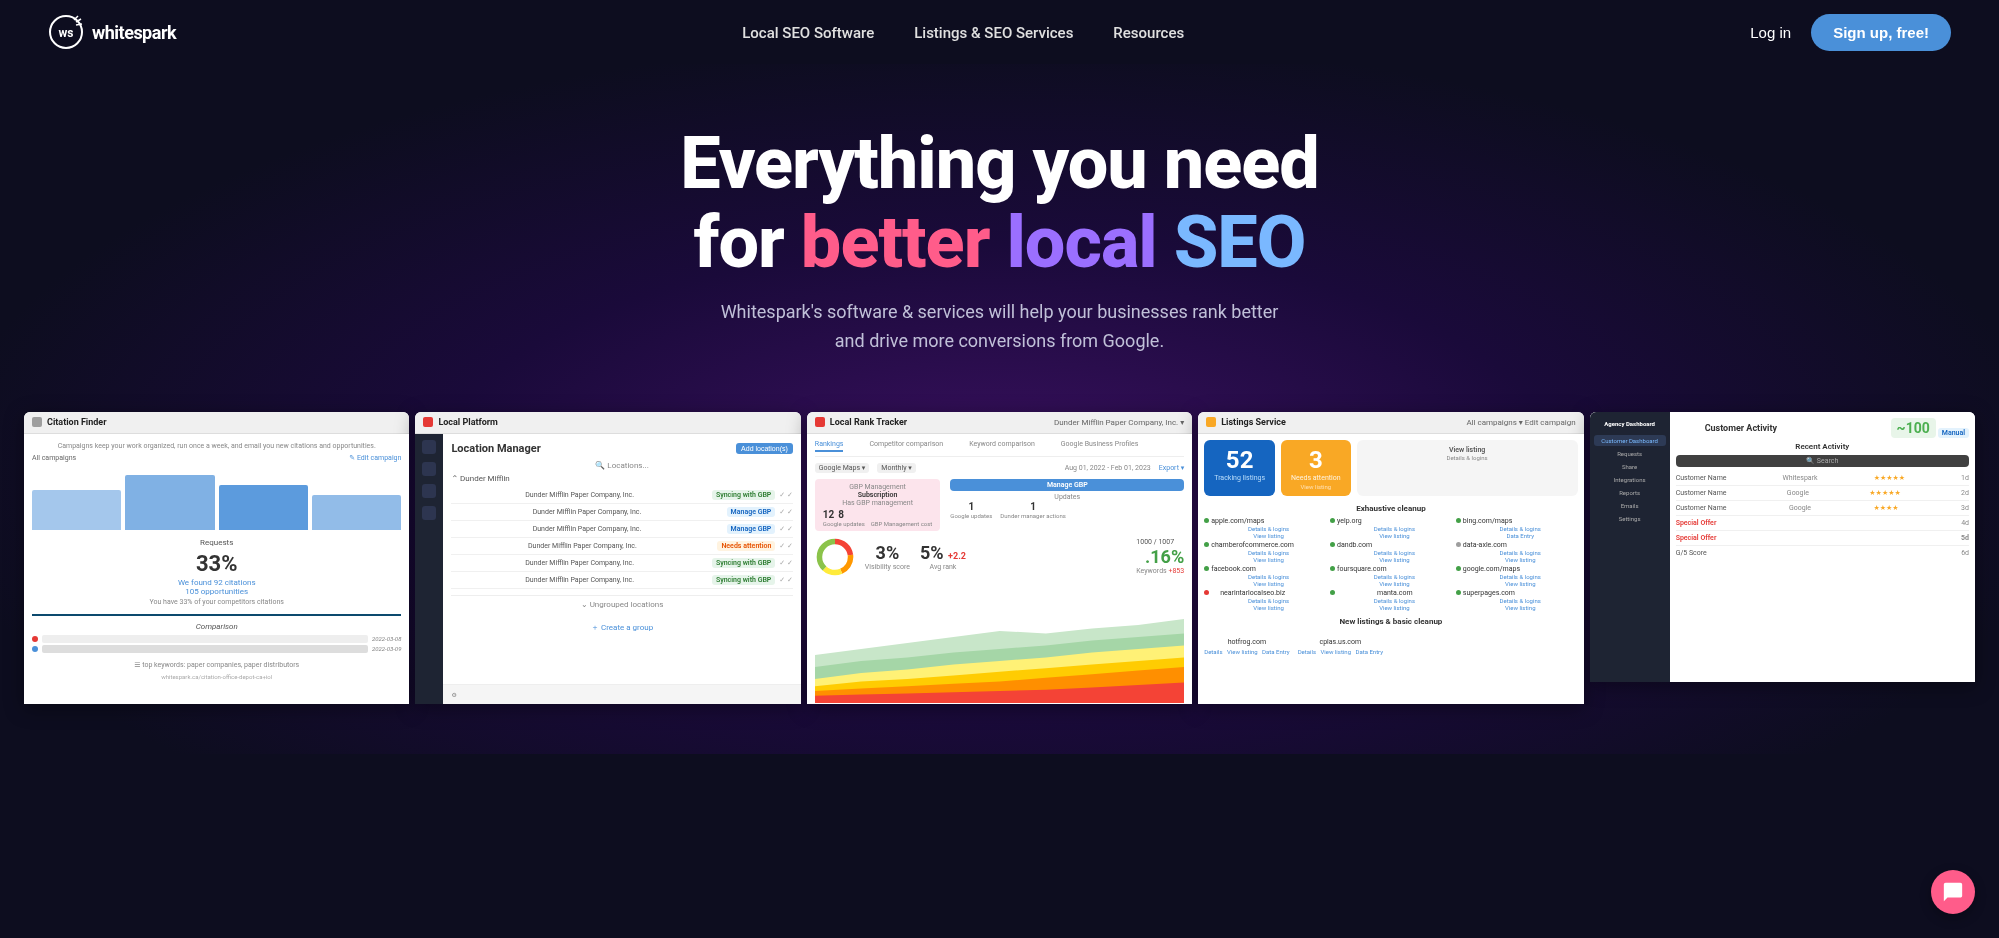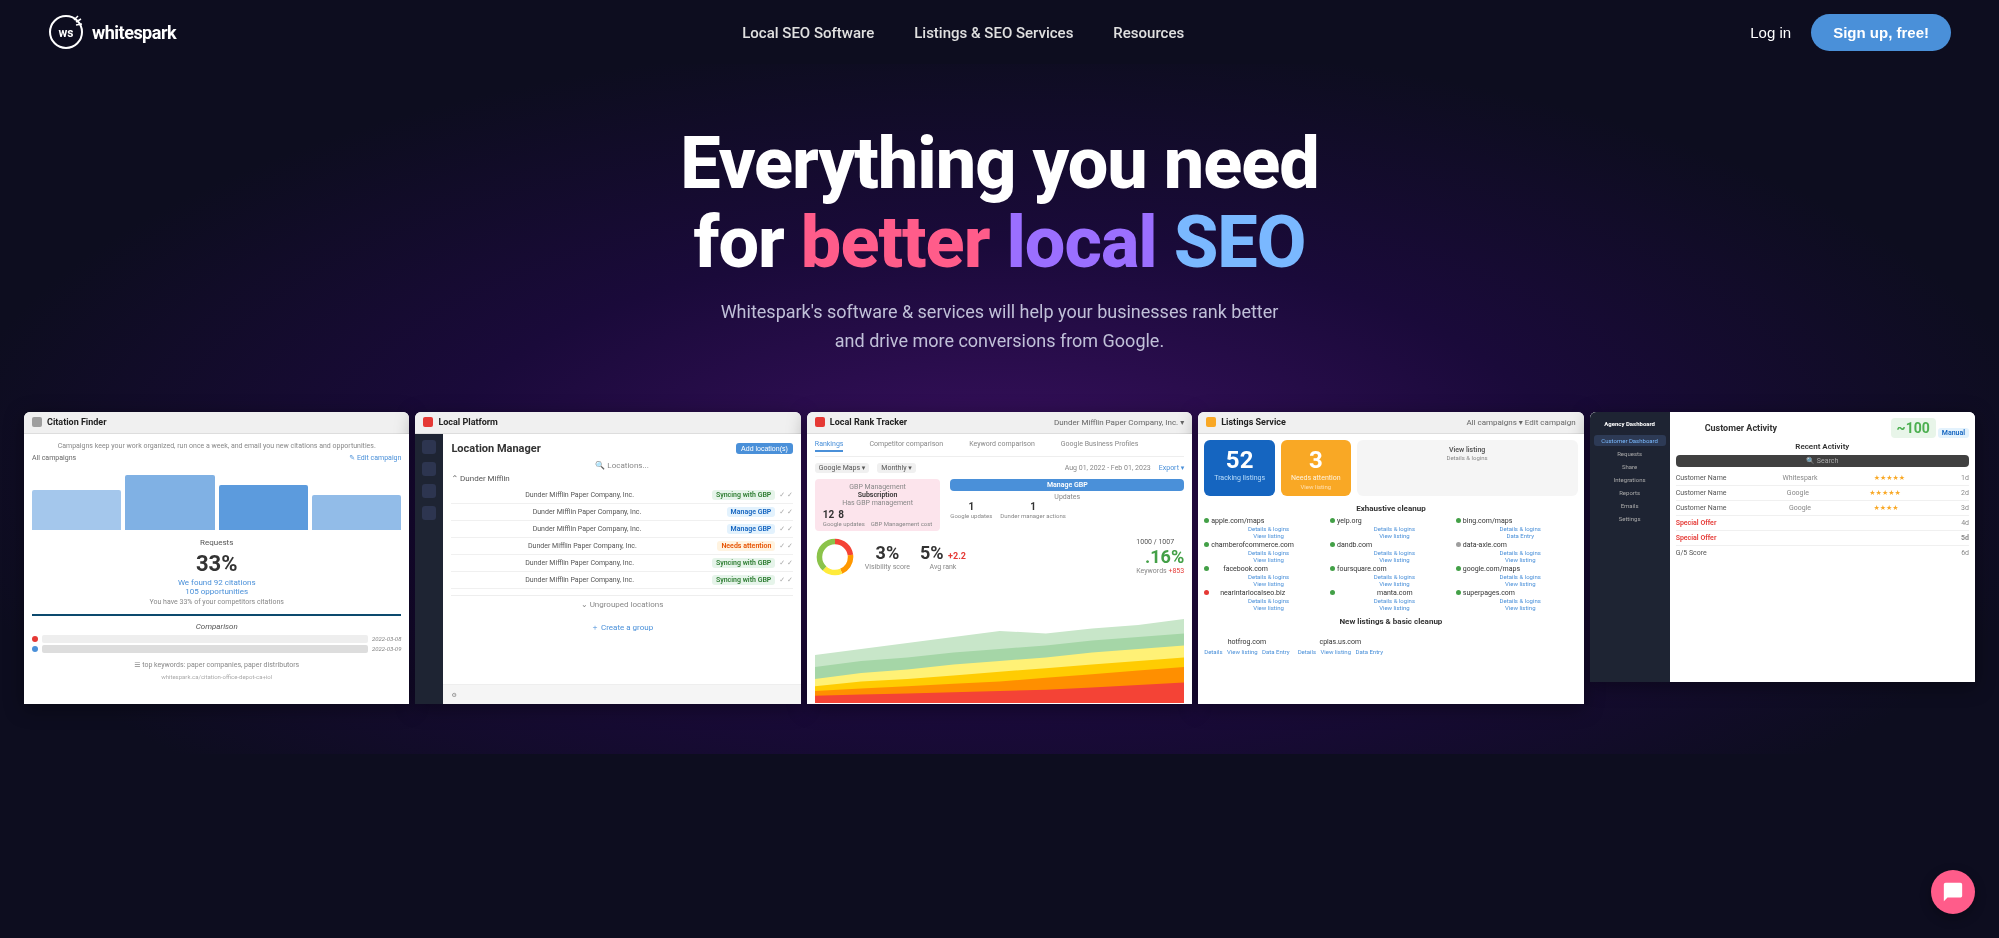--- a/index.html
+++ b/index.html
@@ -543,21 +543,21 @@
             <div>
               <div style="display:flex;align-items:center;gap:2px;">
                 <div style="width:5px;height:5px;background:#9e9e9e;border-radius:50%;"></div>
                 <span style="font-size:7px;color:#333;">data-axle.com</span>
               </div>
               <div style="font-size:6px;color:#4a90d9;padding-left:7px;">Details &amp; logins</div>
               <div style="font-size:6px;color:#4a90d9;padding-left:7px;">View listing</div>
             </div>
 
             <div>
-              <div style="display:flex;align-items:center;gap:14px;">
+              <div style="display:flex;align-items:center;gap:2px;">
                 <div style="width:5px;height:5px;background:#43a047;border-radius:50%;"></div>
                 <span style="font-size:7px;color:#333;">facebook.com</span>
               </div>
               <div style="font-size:6px;color:#4a90d9;padding-left:7px;">Details &amp; logins</div>
               <div style="font-size:6px;color:#4a90d9;padding-left:7px;">View listing</div>
             </div>
             <div>
               <div style="display:flex;align-items:center;gap:2px;">
                 <div style="width:5px;height:5px;background:#43a047;border-radius:50%;"></div>
                 <span style="font-size:7px;color:#333;">foursquare.com</span>

